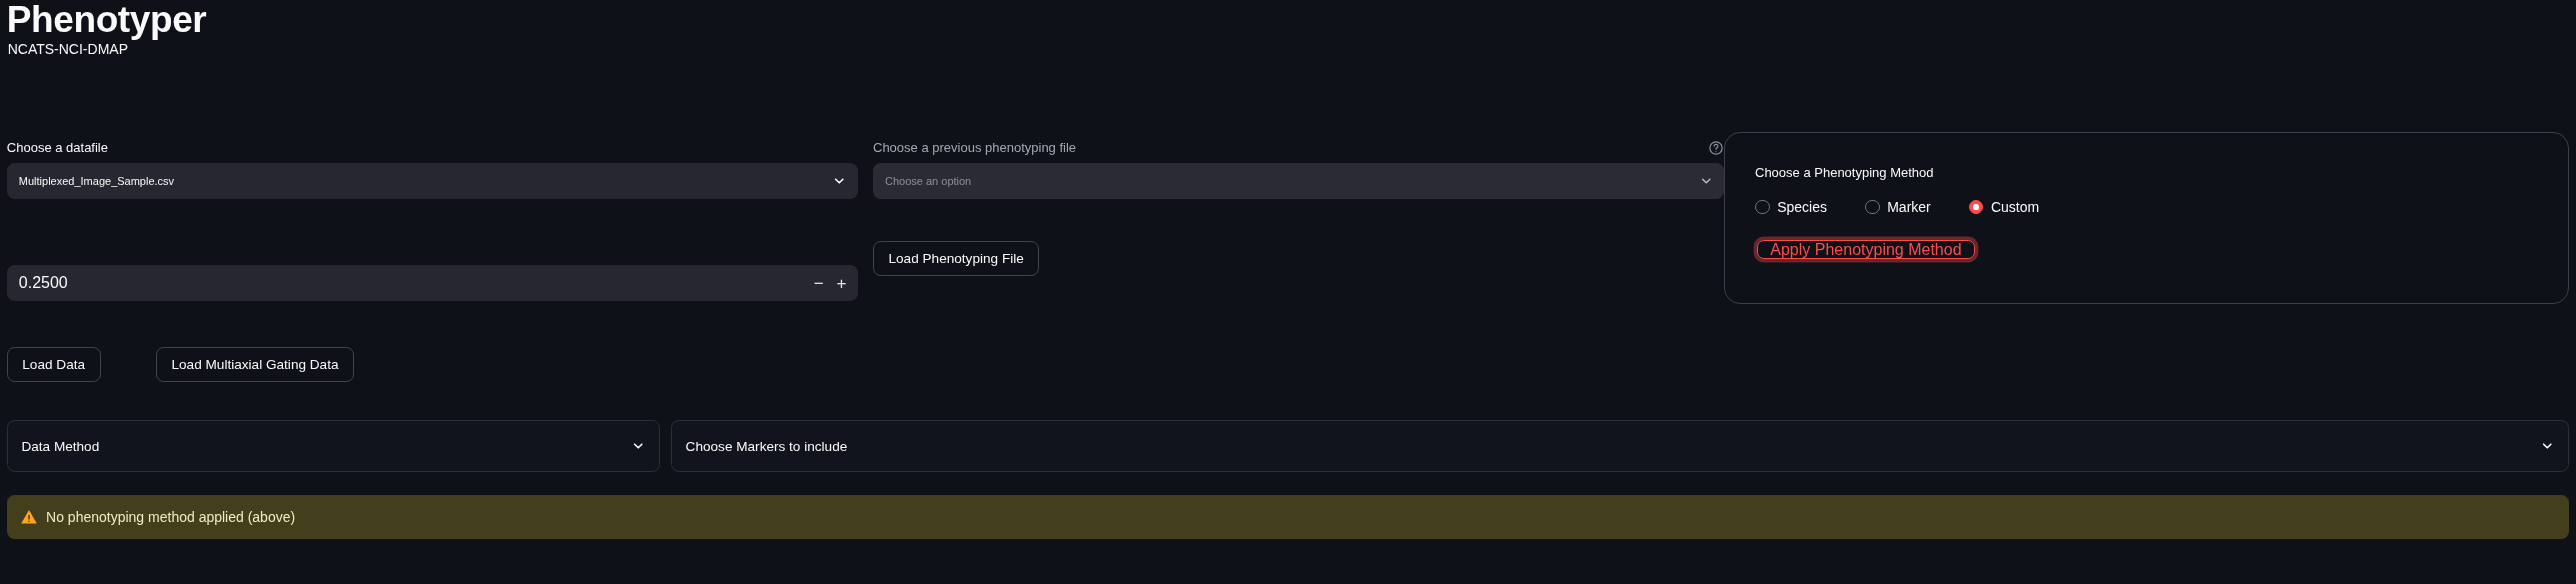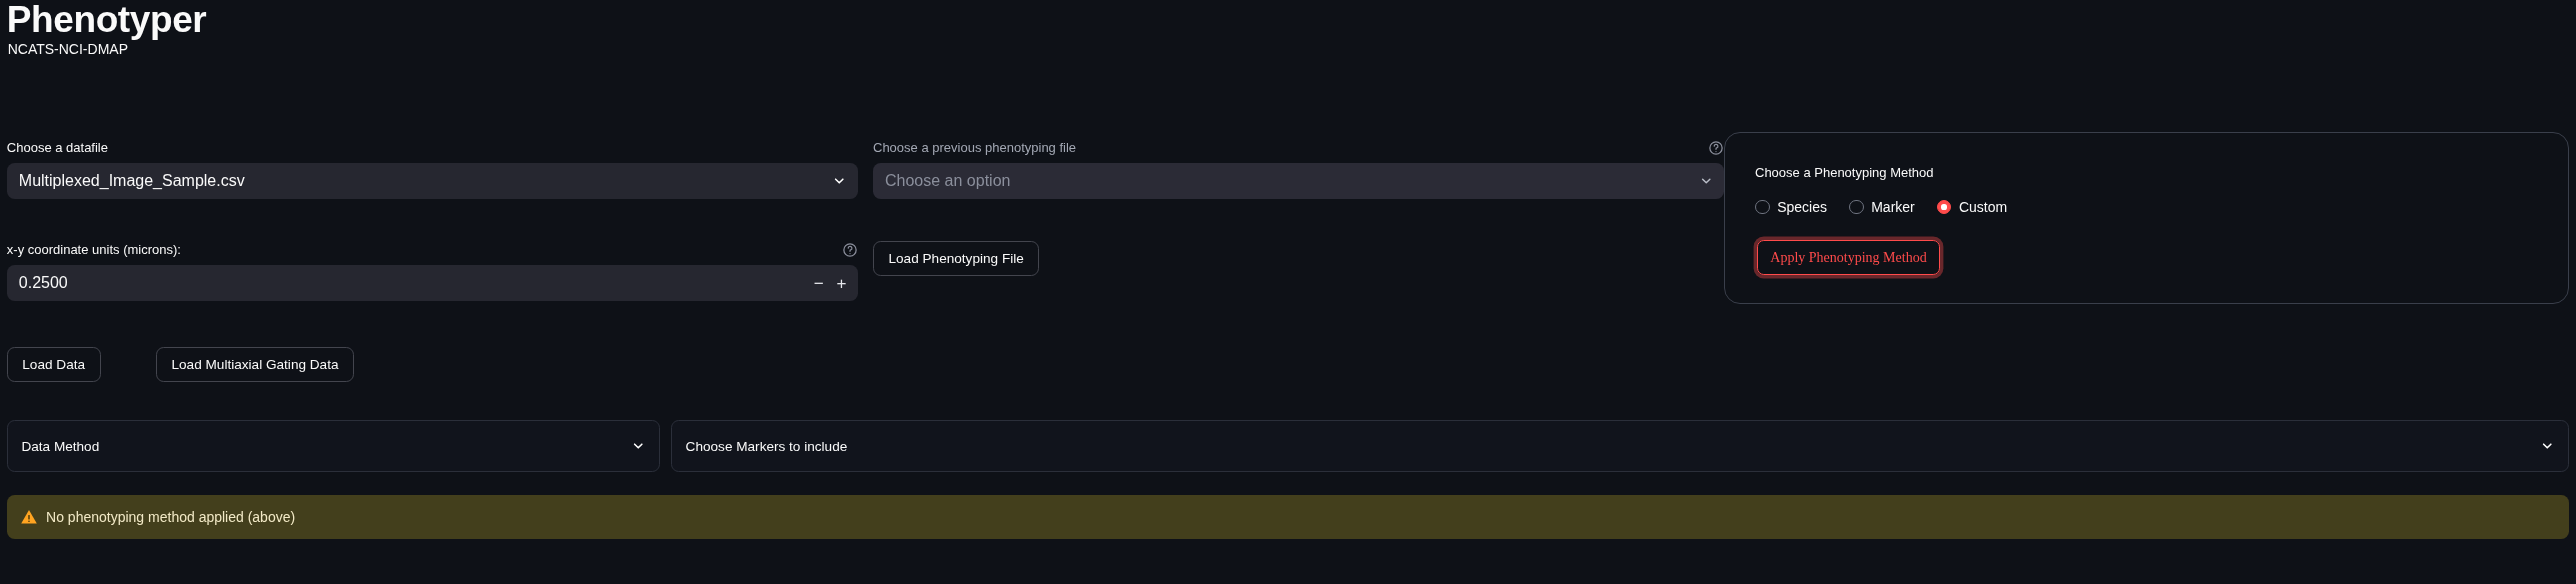--- a/index.html
+++ b/index.html
@@ -42,21 +42,21 @@
   }
   .field-label.dim{color:var(--txt-dim);}
 
   .select-box{
     position:relative;
     height:36px;border-radius:7.7px;background:var(--widget-bg);
     display:flex;align-items:center;
     padding:0 12px;
     cursor:pointer;
   }
-  .select-box .value{font-size:16px;color:#fafafa;}
+  .select-box .value{font-size:11px;color:#fafafa;}
   .select-box .value.placeholder{color:#8b8f9c;}
   .chev{
     position:absolute;right:11px;top:50%;transform:translateY(-50%);
     width:14.5px;height:14.5px;display:block;
   }
   .chev svg{display:block;width:14.5px;height:14.5px;}
 
   .num-box{
     position:relative;height:36px;border-radius:7.7px;background:var(--widget-bg);
     display:flex;align-items:center;padding:0 12px;
@@ -89,44 +89,44 @@
     cursor:pointer;white-space:nowrap;
   }
 
   
   .panel{
     position:absolute;
     border:0.9px solid var(--panel-border);
     border-radius:16px;
     background:var(--panel-bg);
   }
-  .radio-row{display:flex;align-items:center;gap:0px;}
+  .radio-row{display:flex;align-items:center;gap:16px;}
   .radio-item{display:flex;align-items:center;cursor:pointer;margin-right:22px;}
   .radio-dot{
     width:14.5px;height:14.5px;border-radius:50%;
     border:1.4px solid #6f7480;background:transparent;
     margin-right:7.7px;flex:none;
     display:flex;align-items:center;justify-content:center;
   }
   .radio-item.checked .radio-dot{
     border-color:var(--accent);background:var(--accent);
   }
   .radio-item.checked .radio-dot::after{
     content:"";width:5.1px;height:5.1px;border-radius:50%;background:#fff;display:block;
   }
   .radio-label{font-size:14px;color:#fafafa;}
 
   .btn-danger{
     display:inline-flex;align-items:center;justify-content:center;
-    height:35px;padding:0 12.8px;
+    height:19px;padding:0 12.8px;
     border:0.9px solid var(--accent);
     border-radius:6.8px;
     background:transparent;
-    color:var(--accent);font-size:14px;
-    font-family:Liberation Serif, serif;
+    color:var(--accent);font-size:16px;
+    font-family:Liberation Sans, sans-serif;
     cursor:pointer;white-space:nowrap;
     box-shadow:0 0 0 3.4px rgba(255,75,75,0.38);
   }
 
   
   .expander{
     position:absolute;
     border:0.9px solid #2b2f3a;
     border-radius:7.7px;
     background:#11141c;
@@ -165,30 +165,20 @@
     <span class="value">Multiplexed_Image_Sample.csv</span>
     <span class="chev">
       <svg viewBox="0 0 24 24" fill="none" stroke="#ffffff" stroke-width="2.6" stroke-linecap="round" stroke-linejoin="round">
           <polyline points="6 9 12 15 18 9"></polyline>
         </svg>
     </span>
   </div>
 
   <div style="position:absolute;left:6.8px;top:126px;width:851px;height:0;"></div>
 
-  <div style="position:absolute;left:6.8px;top:241px;width:851px;display:flex;align-items:center;justify-content:space-between;">
-    <span class="field-label">x-y coordinate units (microns):</span>
-    <span class="help-icon">
-      <svg viewBox="0 0 24 24" width="16" height="16" fill="none" stroke="currentColor" stroke-width="1.9" stroke-linecap="round" stroke-linejoin="round">
-        <circle cx="12" cy="12" r="9.2"></circle>
-        <path d="M9.3 9.2a2.8 2.8 0 1 1 3.7 2.7c-.8.3-1 .8-1 1.6v.4"></path>
-        <circle cx="12" cy="17.3" r="0.9" fill="currentColor" stroke="none"></circle>
-      </svg>
-    </span>
-  </div>
 
   <div class="num-box" style="position:absolute;left:6.8px;top:265px;width:851px;">
     <span class="value">0.2500</span>
     <span class="stepper">
       <button class="step-btn minus">−</button>
       <button class="step-btn plus">+</button>
     </span>
   </div>
 
   <div style="position:absolute;left:873px;top:139px;width:851px;display:flex;align-items:center;justify-content:space-between;">

